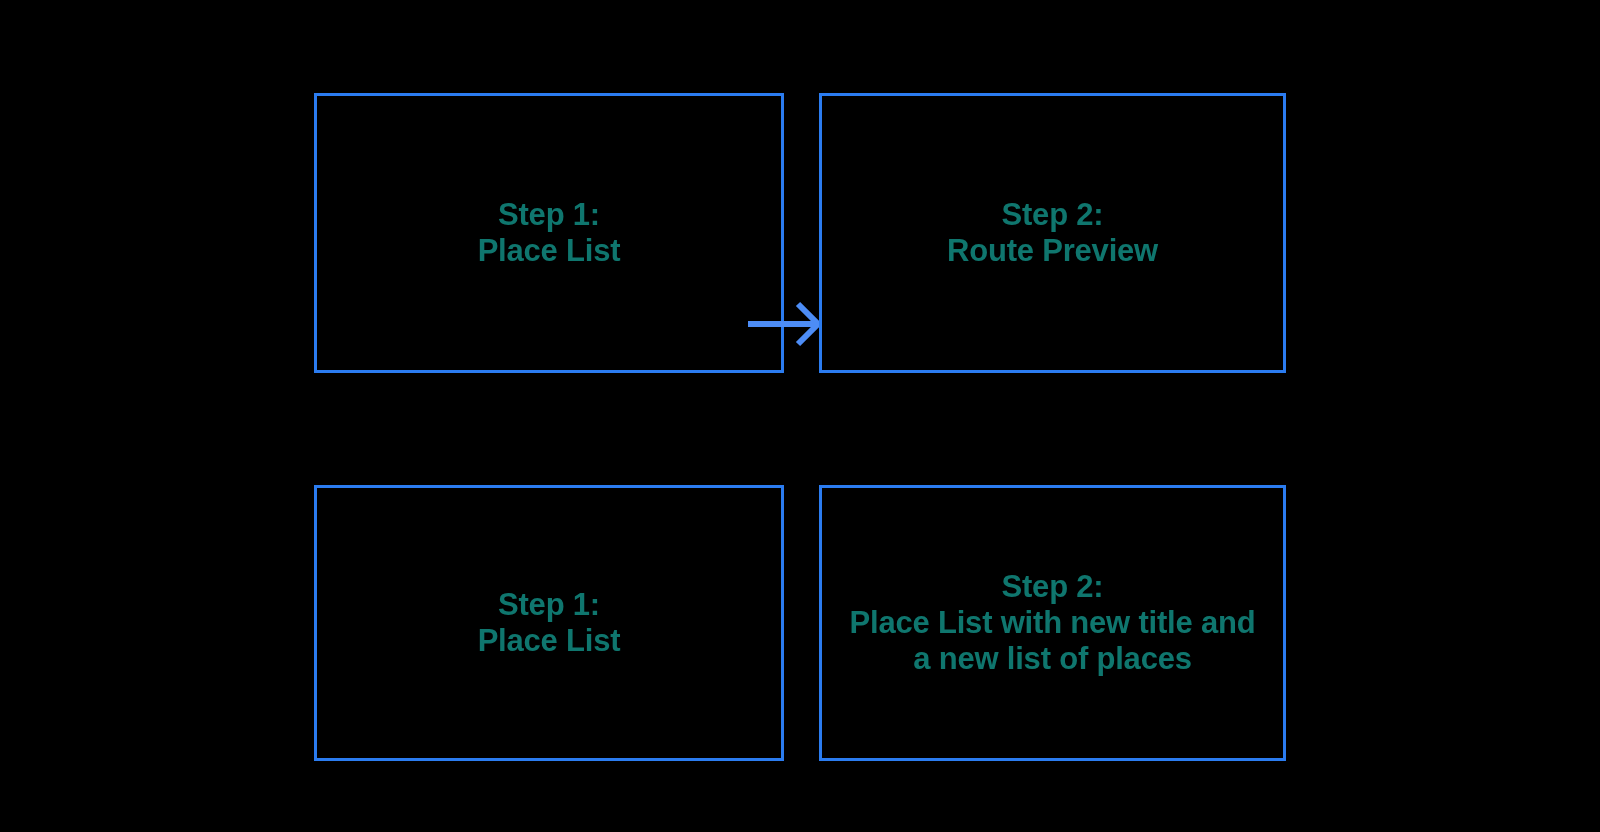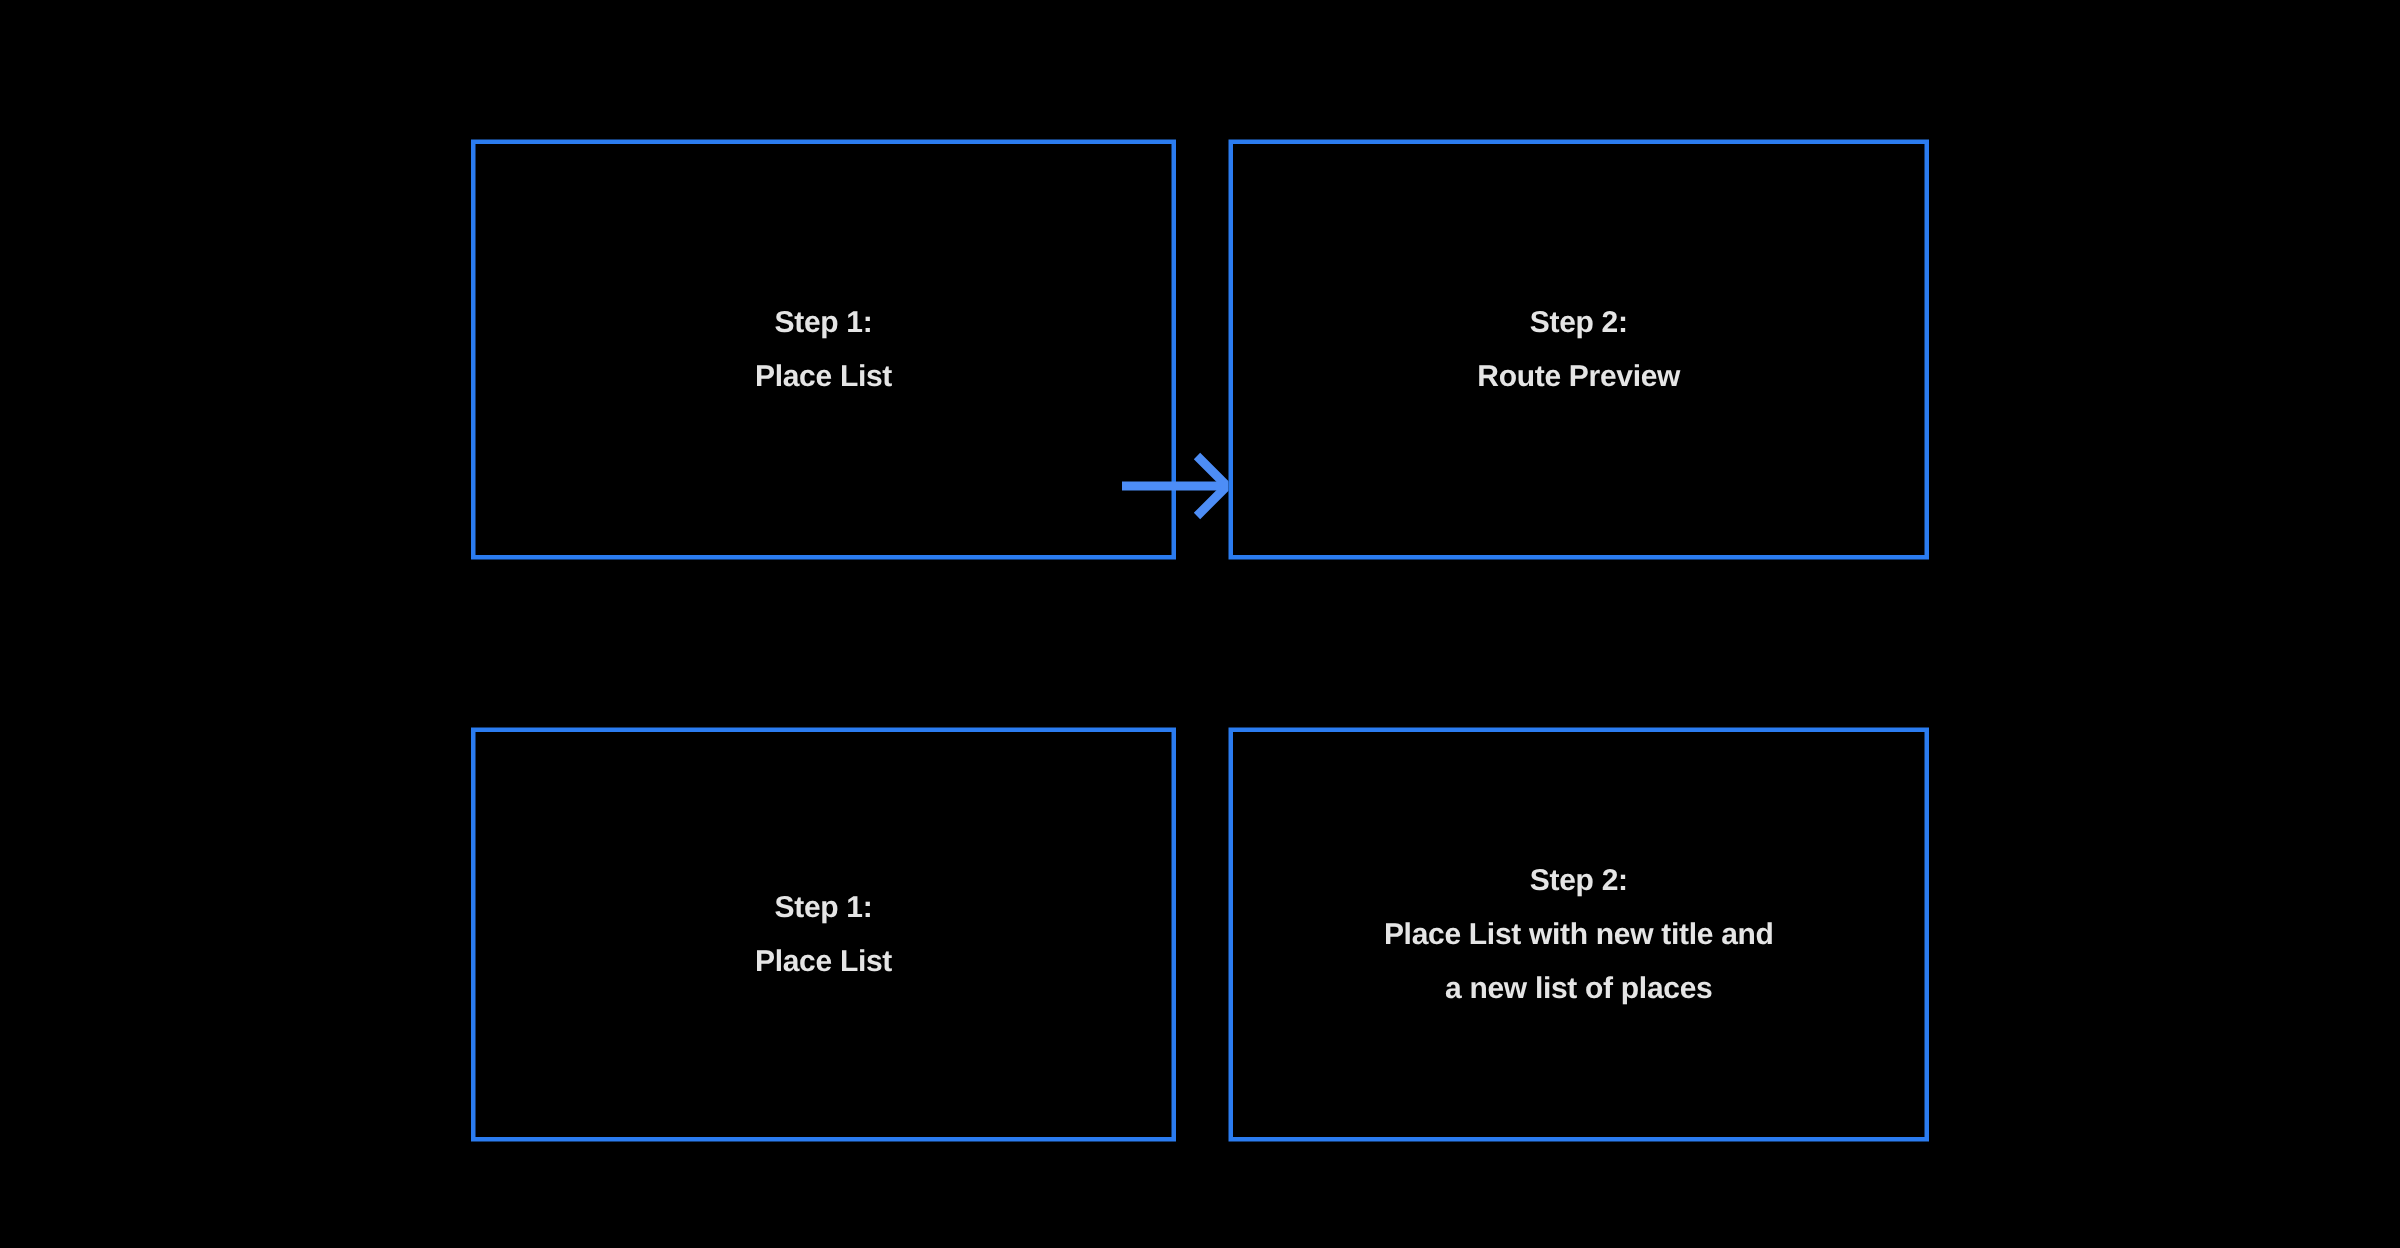--- a/index.html
+++ b/index.html
@@ -40,24 +40,24 @@
     align-items: center;
     justify-content: center;
     text-align: center;
   }
   .row-1 .step-box.box-left  { left: 314px; top: 0; width: 470px; height: 280px; }
   .row-1 .step-box.box-right { left: 819px; top: 0; width: 467px; height: 280px; }
   .row-2 .step-box.box-left  { left: 314px; top: 0; width: 470px; height: 276px; }
   .row-2 .step-box.box-right { left: 819px; top: 0; width: 467px; height: 276px; }
 
   .step-label {
-    color: #e5e5e5;
+    color: #0f766e;
     font-family: "Liberation Sans", sans-serif;
     font-weight: bold;
-    font-size: 20px;
+    font-size: 31px;
     line-height: 36px;
     letter-spacing: -0.2px;
     white-space: pre-line;
     padding: 0 10px;
   }
 
   
   .connector {
     position: absolute;
     pointer-events: none;

